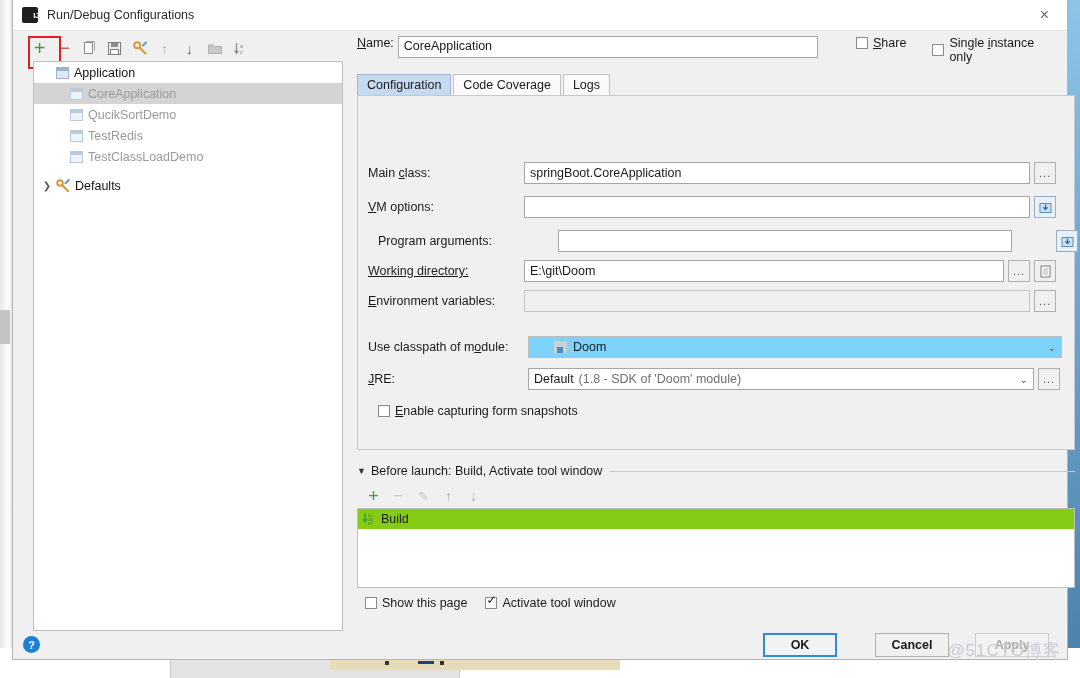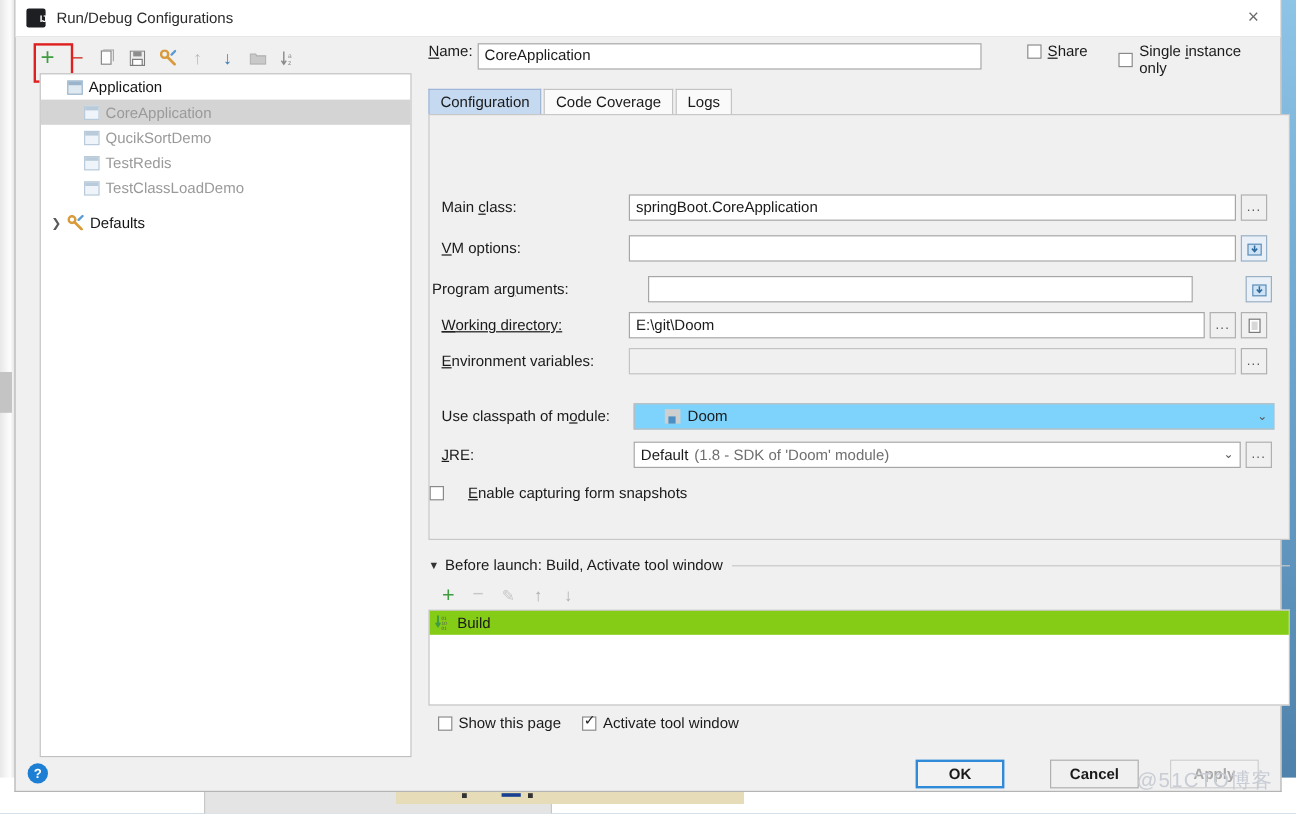--- a/index.html
+++ b/index.html
@@ -385,21 +385,21 @@
         <span class="flabel" style="width:156px;"><span class="mn">V</span>M options:</span>
         <div class="finput" style="width:506px;"></div>
         <div class="expbtn">
           <svg width="13" height="13" viewBox="0 0 13 13">
             <rect x="1" y="2.5" width="11" height="9" fill="#cfe3f5" stroke="#5b8db8"></rect>
             <path d="M6.5 3.5 L6.5 8 M4.3 6.2 L6.5 8.6 L8.7 6.2" stroke="#2f6d9e" stroke-width="1.3" fill="none"></path>
           </svg>
         </div>
       </div>
 
-      <div class="frow" style="left:2px; top:134px; width:700px;gap:40px;">
+      <div class="frow" style="left:20px; top:134px; width:700px;gap:40px;">
         <span class="flabel" style="width:156px;">Program ar<span class="mn">g</span>uments:</span>
         <div class="finput" style="width:506px;"></div>
         <div class="expbtn">
           <svg width="13" height="13" viewBox="0 0 13 13">
             <rect x="1" y="2.5" width="11" height="9" fill="#cfe3f5" stroke="#5b8db8"></rect>
             <path d="M6.5 3.5 L6.5 8 M4.3 6.2 L6.5 8.6 L8.7 6.2" stroke="#2f6d9e" stroke-width="1.3" fill="none"></path>
           </svg>
         </div>
       </div>
 
@@ -433,21 +433,21 @@
       <div class="frow" style="left:10px; top:272px; width:700px;">
         <span class="flabel" style="width:160px;"><span class="mn">J</span>RE:</span>
         <div class="combo" style="width:506px;">
           <span>Default</span>
           <span class="muted" style="margin-left:5px;">(1.8 - SDK of 'Doom' module)</span>
           <span class="chev">⌄</span>
         </div>
         <div class="sqbtn">...</div>
       </div>
 
-      <div class="frow" style="left:0; top:304px;gap:15px;">
+      <div class="frow" style="left:20px; top:304px;">
         <span class="cbox"></span>
         <span class="flabel"><span class="mn">E</span>nable capturing form snapshots</span>
       </div>
     </div>
 
     <div id="bl-header">
       <span id="bl-tri">▼</span>
       <span>Before launch: Build, Activate tool window</span>
       <span class="hr-line"></span>
     </div>

